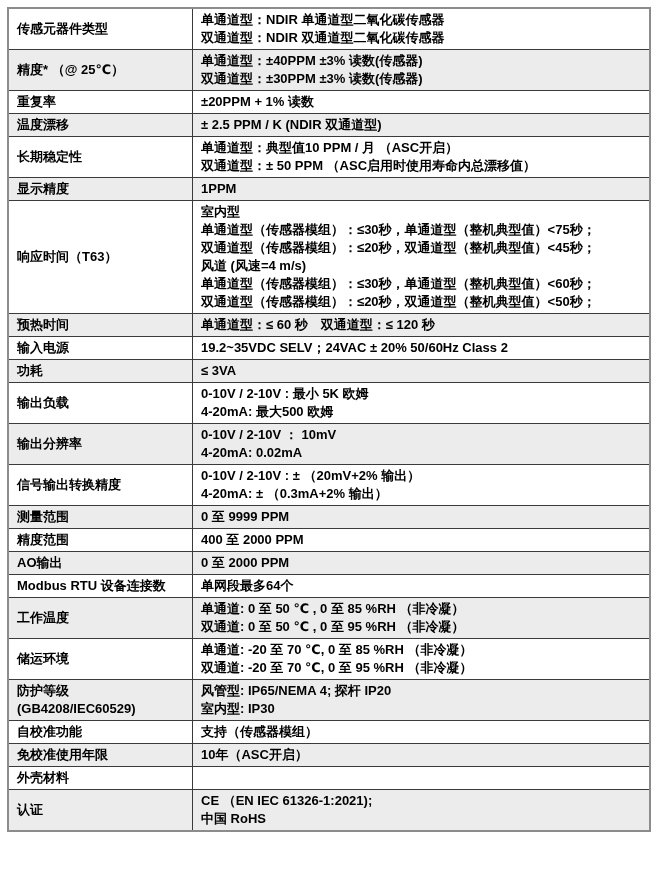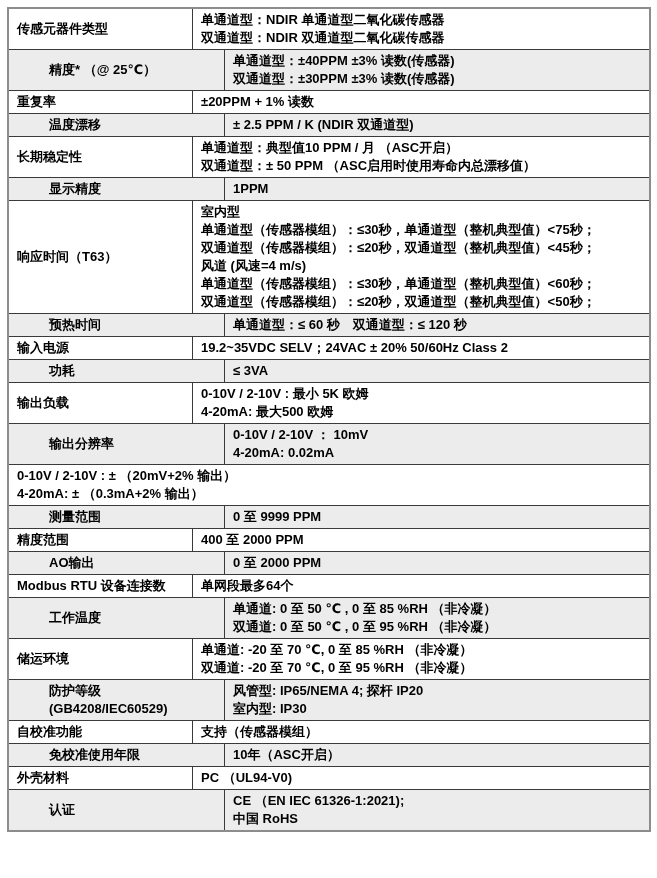--- a/index.html
+++ b/index.html
@@ -19,21 +19,21 @@
     margin:7px 6px 7px 7px;
     border:2px solid var(--border-outer);
     background:var(--bg);
   }
   .row{
     display:flex;
     border-top:1px solid var(--border-inner);
     background:var(--bg);
   }
   .row:first-child{border-top:none;}
-  .row.shaded{background:var(--row-shade);padding-left:32px;}
+  .row.shaded{background:var(--row-shade);}
   .cell{
     box-sizing:border-box;
     font-size:13px;
     line-height:18px;
     font-weight:700;
     padding:2px 8px 2px 8px;
     display:flex;
     flex-direction:column;
     justify-content:center;
   }
@@ -152,20 +152,23 @@
     <div class="row shaded">
       <div class="cell label-cell">
         <div class="line">输出分辨率</div>
       </div>
       <div class="cell value-cell">
         <div class="line">0-10V / 2-10V ： 10mV</div>
         <div class="line">4-20mA: 0.02mA</div>
       </div>
     </div>
     <div class="row">
+      <div class="cell label-cell">
+        <div class="line">信号输出转换精度</div>
+      </div>
       <div class="cell value-cell">
         <div class="line">0-10V / 2-10V : ± （20mV+2% 输出）</div>
         <div class="line">4-20mA: ± （0.3mA+2% 输出）</div>
       </div>
     </div>
     <div class="row shaded">
       <div class="cell label-cell">
         <div class="line">测量范围</div>
       </div>
       <div class="cell value-cell">
@@ -236,23 +239,20 @@
       <div class="cell label-cell">
         <div class="line">免校准使用年限</div>
       </div>
       <div class="cell value-cell">
         <div class="line">10年（ASC开启）</div>
       </div>
     </div>
     <div class="row">
       <div class="cell label-cell">
         <div class="line">外壳材料</div>
-      </div>
-      <div class="cell value-cell">
-        <div class="line">PC （UL94-V0)</div>
       </div>
     </div>
     <div class="row shaded">
       <div class="cell label-cell">
         <div class="line">认证</div>
       </div>
       <div class="cell value-cell">
         <div class="line">CE （EN IEC 61326-1:2021);</div>
         <div class="line">中国 RoHS</div>
       </div>

